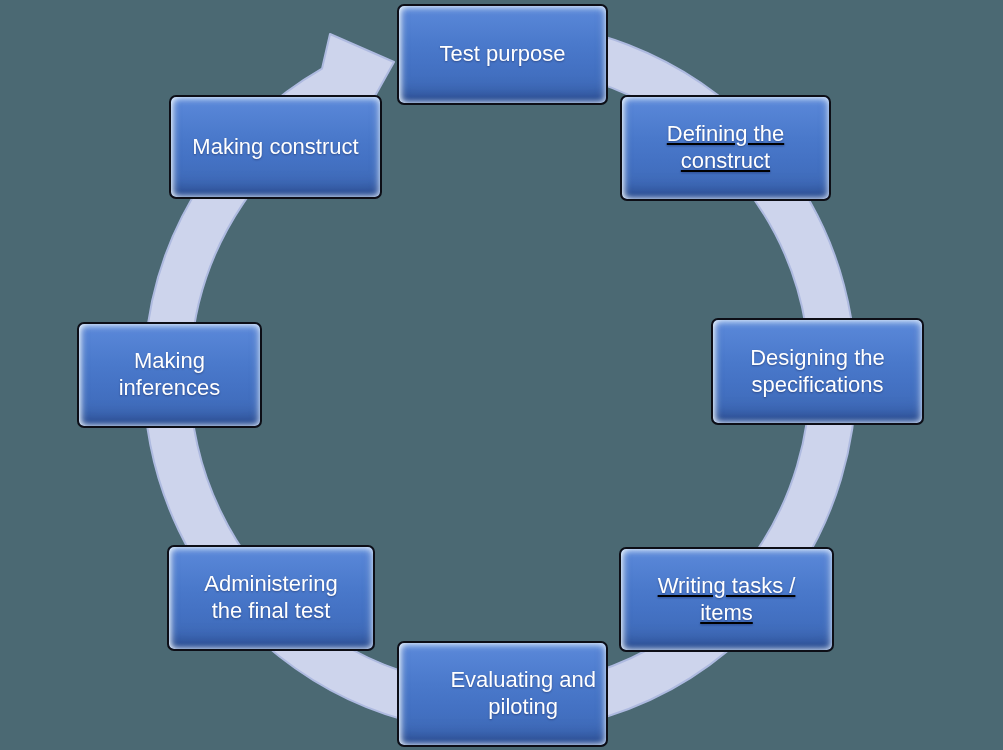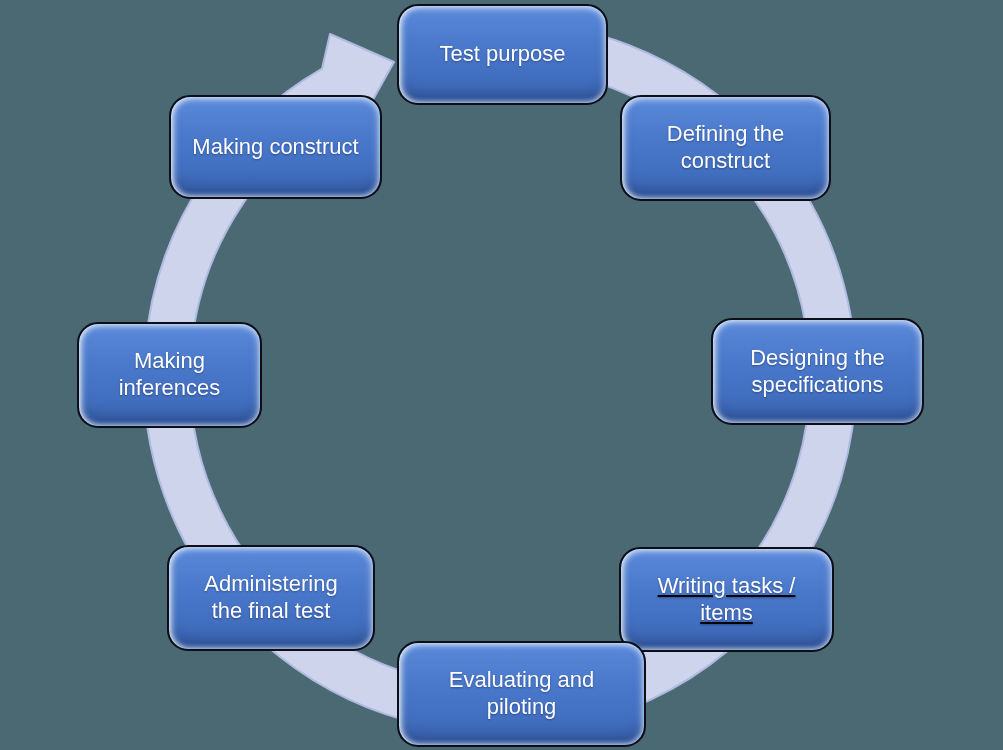--- a/index.html
+++ b/index.html
@@ -17,21 +17,21 @@
   }
   .ring-svg {
     position: absolute;
     left: 0;
     top: 0;
   }
   .node {
     position: absolute;
     box-sizing: border-box;
     border: 2.5px solid #0d0e16;
-    border-radius: 21px;
+    border-radius: 7px;
     background: linear-gradient(180deg, #5b89da 0%, #4a79cb 40%, #4472c4 62%, #3c67b3 100%);
     box-shadow:
       inset 4px 0 7px -2px rgba(240, 248, 255, 0.9),
       inset -4px 0 7px -2px rgba(215, 232, 255, 0.6),
       inset 0 4px 7px -2px rgba(240, 248, 255, 0.6),
       inset 0 -3px 5px -1px rgba(205, 225, 252, 0.45),
       inset 0 -14px 18px -10px rgba(8, 20, 70, 0.55);
     display: flex;
     align-items: center;
     justify-content: center;
@@ -39,24 +39,24 @@
   }
   .node-label {
     color: #ffffff;
     font-size: 22px;
     line-height: 1.22;
     text-align: center;
     text-shadow: 0 1px 2px rgba(0, 0, 40, 0.35);
   }
   
   .n0 { left: 397px; top: 4px;   width: 211px; height: 101px; }
-  .n1 { left: 620px; top: 95px;  width: 211px; height: 106px; }
+  .n1 { left: 620px; top: 95px;  width: 211px; height: 106px; text-decoration: underline; }
   .n2 { left: 711px; top: 318px; width: 213px; height: 107px; }
   .n3 { left: 619px; top: 547px; width: 215px; height: 105px; text-decoration: underline; }
-  .n4 { left: 397px; top: 641px; width: 249px; height: 106px; }
+  .n4 { left: 397px; top: 641px; width: 211px; height: 106px; justify-content: flex-end; }
   .n5 { left: 167px; top: 545px; width: 208px; height: 106px; }
   .n6 { left: 77px;  top: 322px; width: 185px; height: 106px; }
   .n7 { left: 169px; top: 95px;  width: 213px; height: 104px; }
 </style>
 </head>
 <body>
 
 <div class="canvas">
 
   <svg class="ring-svg" width="1003" height="750" viewBox="0 0 1003 750" aria-hidden="true">

